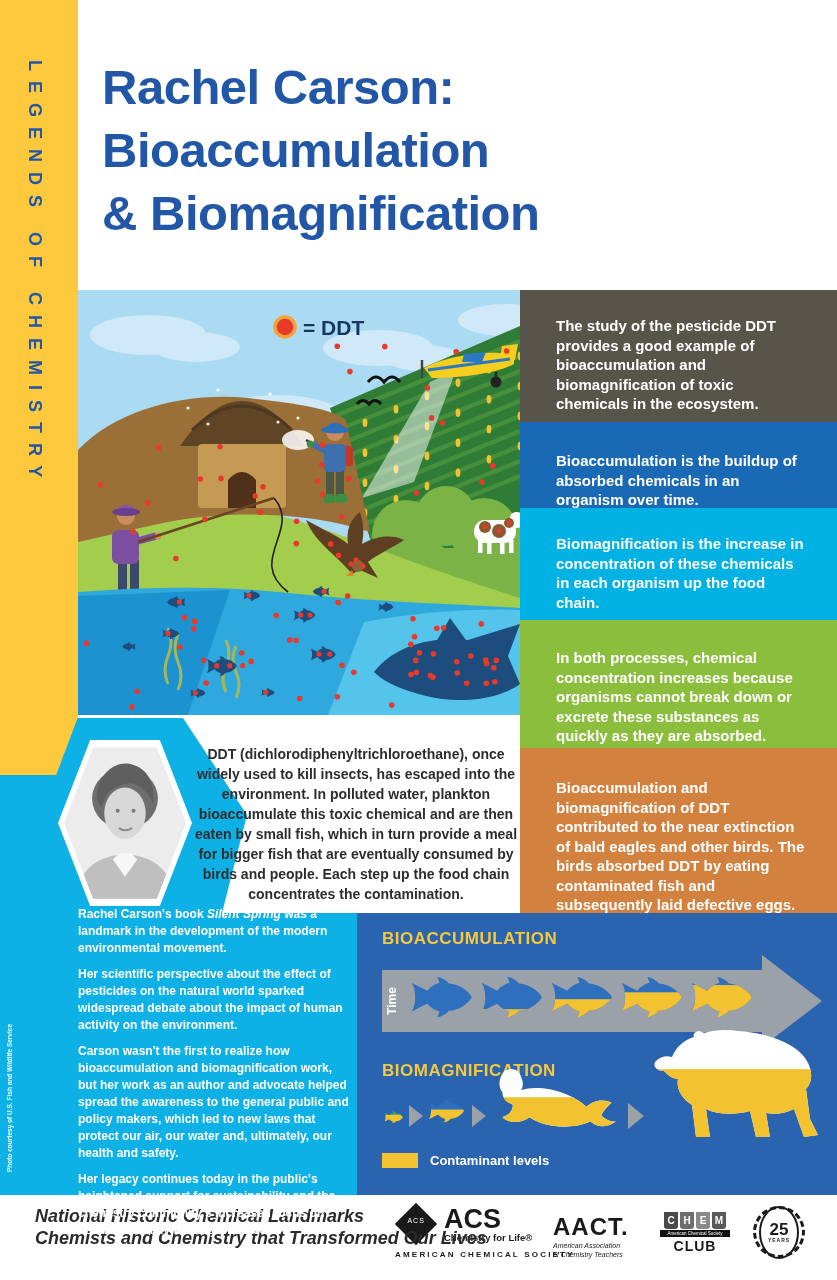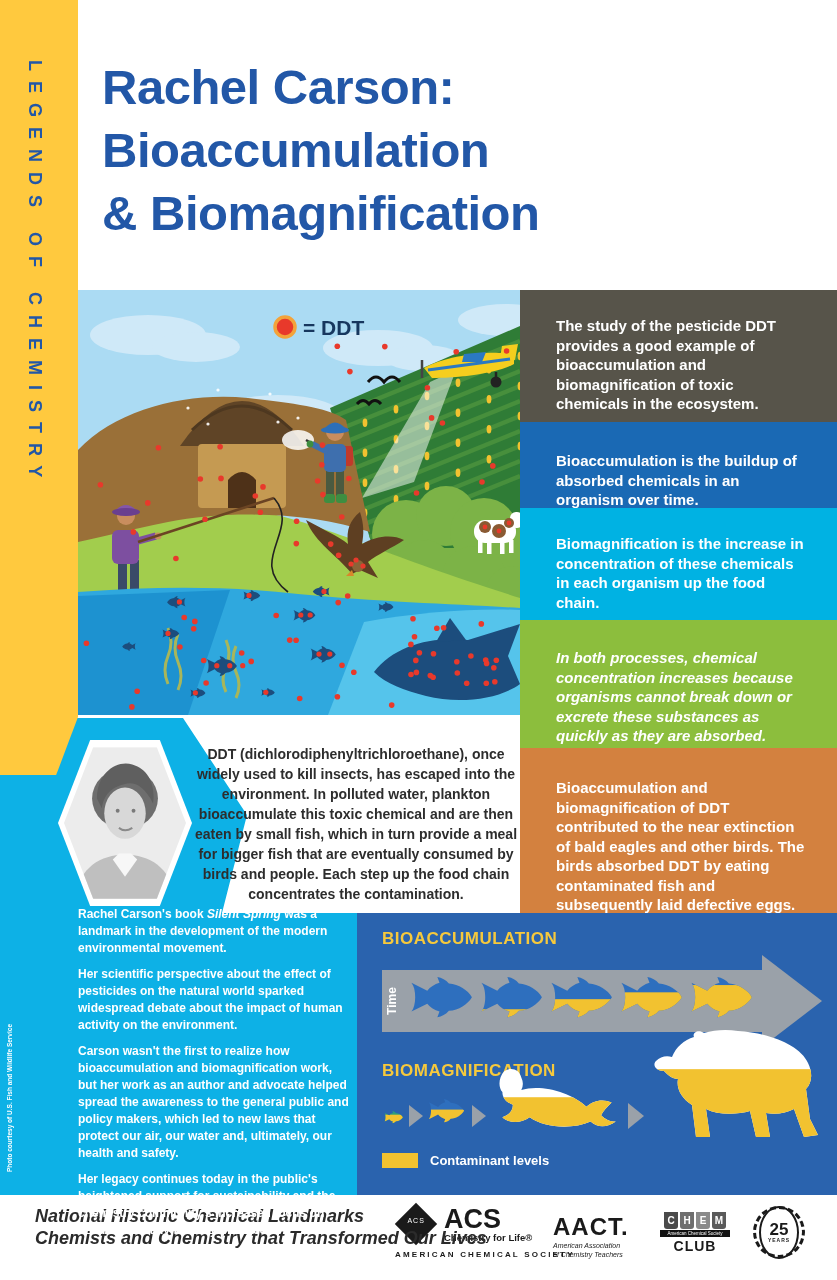--- a/index.html
+++ b/index.html
@@ -33,21 +33,21 @@
     font-size:49px;line-height:63px;letter-spacing:-0.5px;z-index:2;}
 
   
   .scene{left:78px;top:290px;z-index:1;}
 
   
   .right-col{left:520px;top:290px;width:317px;z-index:2;}
   .info-block{width:317px;color:#fff;font-size:15px;font-weight:700;line-height:19.5px;
     padding:26px 28px 0 36px;}
   .b1{height:132px;} .b2{height:86px;padding-top:29px;} .b3{height:112px;}
-  .b4{height:128px;padding-top:28px;font-style:italic;} .b5{height:165px;padding-top:30px;}
+  .b4{height:128px;padding-top:28px;} .b5{height:165px;padding-top:30px;}
 
   
   .cyan-panel{
     left:0;top:715px;width:360px;height:480px;background:#0DB1E6;
     clip-path:polygon(0px 3px,183px 3px,247px 100px,222px 198px,360px 198px,360px 480px,0px 480px);
     z-index:4;
   }
   
   .ddt-par{left:190px;top:744px;width:332px;color:#2D2D2D;font-size:14px;font-weight:700;
     line-height:20px;text-align:center;z-index:5;}

